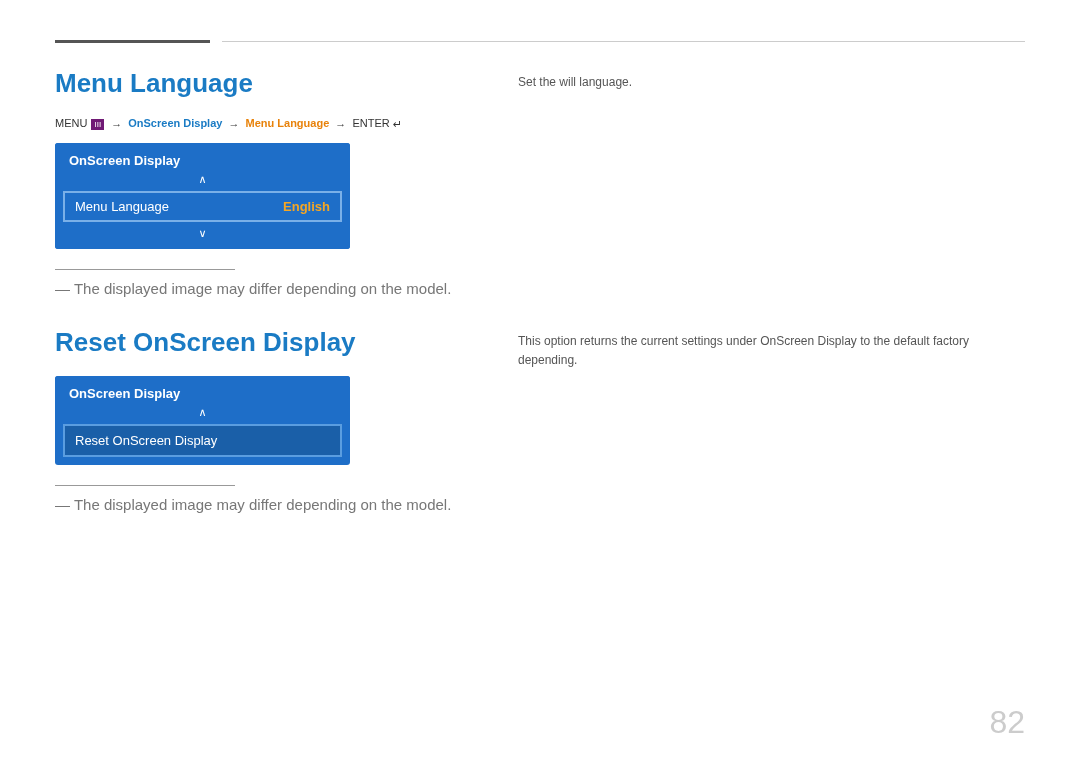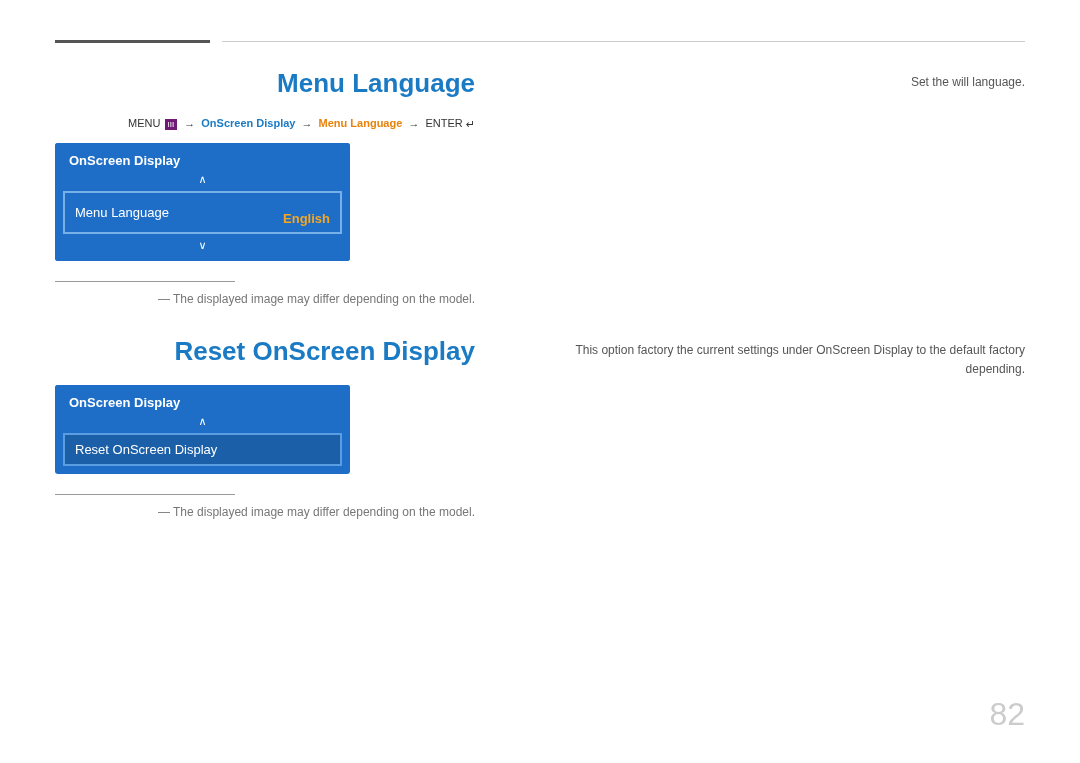--- a/index.html
+++ b/index.html
@@ -36,22 +36,21 @@
 
     .top-divider-right {
       flex: 1;
       height: 1px;
       background: #ccc;
     }
 
     
     .two-col {
       display: flex;
-      gap: 16px;
-      text-align: right;
+      gap: 3px;
     }
 
     .left-col {
       width: 420px;
       flex-shrink: 0;
     }
 
     .right-col {
       flex: 1;
       padding-left: 40px;
@@ -127,21 +126,20 @@
 
     .osd-menu-item-label {
       color: #ffffff;
       font-size: 13px;
     }
 
     .osd-menu-item-value {
       color: #f5a623;
       font-size: 13px;
       font-weight: bold;
-      margin-top: 12px;
     }
 
     .osd-box-footer {
       background: #1e6ec8;
       padding: 6px 14px 10px 14px;
       display: flex;
       justify-content: center;
     }
 
     .osd-chevron-down {
@@ -152,21 +150,21 @@
 
     
     .section-divider {
       width: 180px;
       height: 1px;
       background: #999;
       margin-bottom: 10px;
     }
 
     .note-text {
-      font-size: 12px;
+      font-size: 15px;
       color: #777;
       margin-bottom: 0;
     }
 
     .note-text::before {
       content: '― ';
     }
 
     
     .description-main {
@@ -213,21 +211,21 @@
     }
 
     .osd-menu-item-highlighted-label {
       color: #ffffff;
       font-size: 13px;
     }
 
     
     .page-number {
       position: absolute;
-      bottom: 30px;
+      bottom: 22px;
       right: 55px;
       font-size: 32px;
       color: #cccccc;
       font-weight: 300;
     }
 
     
     .menu-icon {
       display: inline-block;
       background: #701a75;
@@ -320,21 +318,21 @@
           </div>
         </div>
 
         <div class="section-divider"></div>
         <p class="note-text">The displayed image may differ depending on the model.</p>
 
       </div>
 
       <div class="right-col">
         <p class="description-main">
-          <span>This option factory the current settings under </span><span class="highlight-orange">OnScreen Display</span><span> to the default factory depending.</span>
+          <span>This option returns the current settings under </span><span class="highlight-orange">OnScreen Display</span><span> to the default factory depending.</span>
         </p>
       </div>
     </div>
   </div>
 
   <div class="page-number">82</div>
 
 </div>
 
 </body></html>

